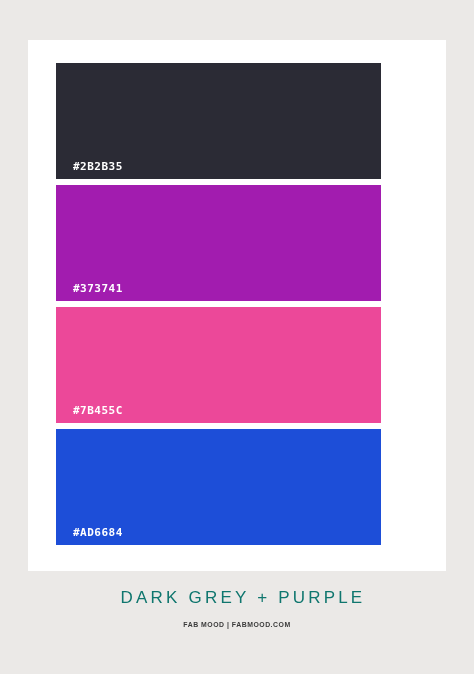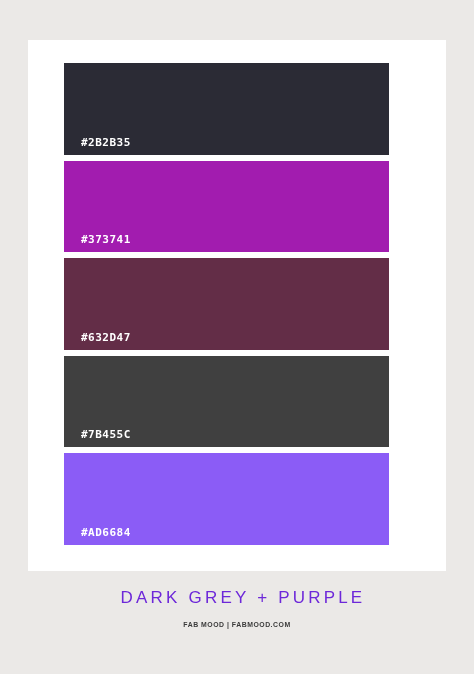--- a/index.html
+++ b/index.html
@@ -17,21 +17,21 @@
   #palette-card {
     position: absolute;
     left: 28px;
     top: 40px;
     width: 418px;
     height: 531px;
     background: #ffffff;
   }
   #swatch-stack {
     position: absolute;
-    left: 36px;
+    left: 28px;
     top: 23px;
     width: 325px;
     height: 482px;
     display: flex;
     flex-direction: column;
   }
   .swatch {
     flex: 1 1 0;
     position: relative;
     margin-bottom: 6px;
@@ -86,31 +86,28 @@
 
     <div class="swatch" style="background: rgb(43, 43, 53);">
       <span class="swatch-label" style="color: rgb(255, 255, 255);">#2B2B35</span>
     </div>
 
     <div class="swatch" style="background: #a21caf;">
       <span class="swatch-label" style="color: rgb(255, 255, 255);">#373741</span>
     </div>
 
 
-    <div class="swatch" style="background: rgb(99, 45, 71);">
-      <span class="swatch-label" style="color: rgb(255, 255, 255);">#632D47</span>
-    </div>
 
-    <div class="swatch" style="background: #404040;">
+    <div class="swatch" style="background: #ec4899;">
       <span class="swatch-label" style="color: rgb(255, 255, 255);">#7B455C</span>
     </div>
 
-    <div class="swatch" style="background: #8b5cf6;">
+    <div class="swatch" style="background: #1d4ed8;">
       <span class="swatch-label" style="color: rgb(255, 255, 255);">#AD6684</span>
     </div>
 
   </div>
 </div>
 
 <div id="footer">
-  <div id="palette-title" style="color: #6d28d9; padding-left: 12px;">DARK GREY + PURPLE</div>
+  <div id="palette-title" style="color: #0f766e; padding-left: 12px;">DARK GREY + PURPLE</div>
   <div id="palette-credit" style="color: rgb(58, 58, 58);">FAB MOOD | FABMOOD.COM</div>
 </div>
 
 </body></html>

